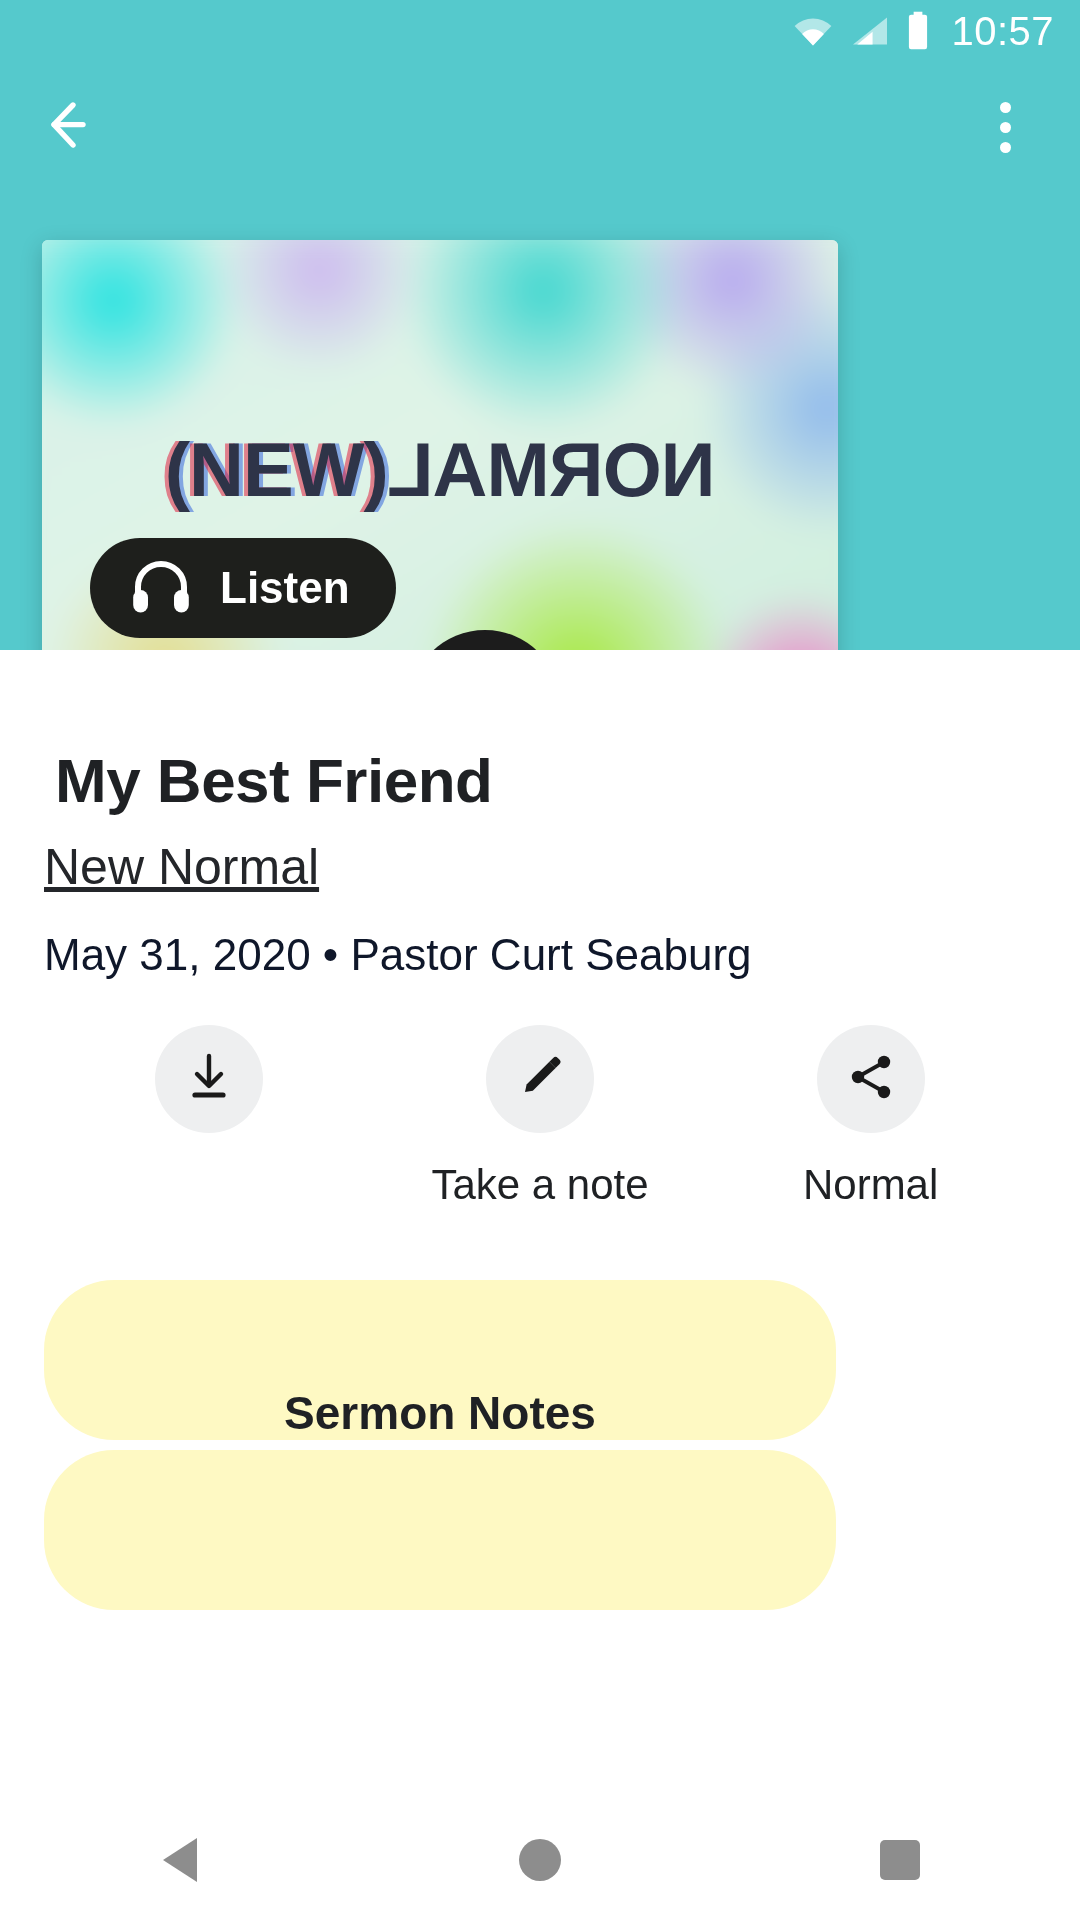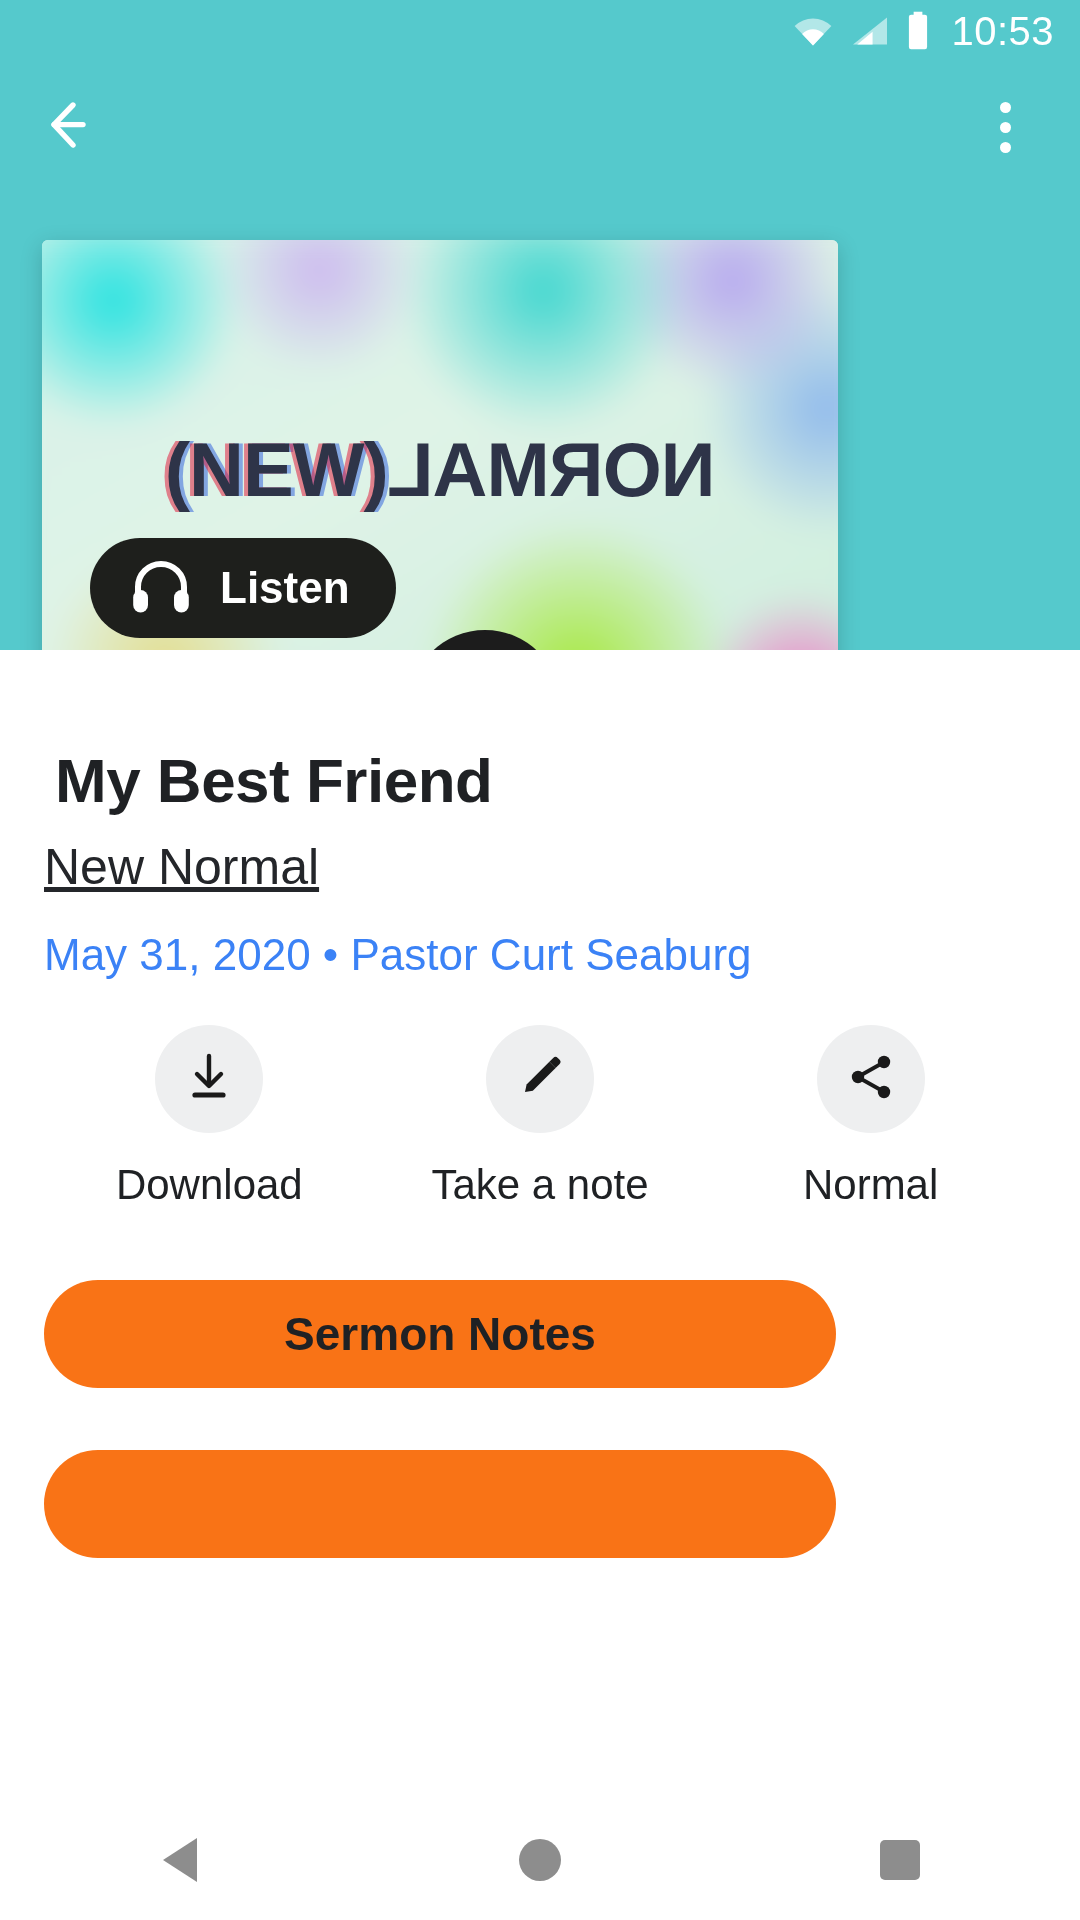--- a/index.html
+++ b/index.html
@@ -107,21 +107,21 @@
     position:absolute; left:55px; top:95px;
     font-size:62px; font-weight:bold; color:#1f2124;
     letter-spacing:-0.5px;
   }
   .ep-series{
     position:absolute; left:44px; top:188px;
     font-size:50px; color:#24262a;text-decoration:underline;
   }
   .ep-meta{
     position:absolute; left:44px; top:280px;
-    font-size:44px; color:#3b82f6;
+    font-size:44px; color:#0f172a;
   }
 
   
   .action-row{
     position:absolute; left:44px; top:375px;
     width:992px; display:flex; justify-content:space-around;
   }
   .action-item{
     display:flex; flex-direction:column; align-items:center; width:240px;
   }
@@ -130,23 +130,23 @@
     background:#eeeff0;
     display:flex; align-items:center; justify-content:center;
   }
   .action-label{
     margin-top:28px; font-size:42px; color:#1f2124;
   }
 
   
   .big-pill{
     position:absolute; left:44px;
-    width:792px; height:108px;
-    background:#f97316; border-radius:70px;
-    display:flex; align-items:center; justify-content:center;
+    width:792px; height:160px;
+    background:#fef9c3; border-radius:70px;
+    display:flex; align-items:flex-end; justify-content:center;
   }
   .big-pill.first{ top:630px; }
   .big-pill.second{ top:800px; }
   .big-pill-label{
     font-size:46px; font-weight:bold; color:#1f2124;
   }
 
   
   .nav-bar{
     position:absolute; bottom:0; left:0; width:1080px; height:120px;
@@ -179,21 +179,21 @@
       <path d="M22 2 22 18 2 18Z" fill="#ffffff" opacity="0.55"></path>
       <path d="M13.5 10.5 13.5 18 4.5 18Z" fill="#ffffff"></path>
     </svg>
   </span>
   <span class="sb-icon">
     <svg width="26" height="40" viewBox="0 0 14 22">
       <rect x="4.6" y="0.4" width="4.8" height="2" fill="#ffffff"></rect>
       <rect x="2" y="2" width="10" height="19" rx="1.2" fill="#ffffff"></rect>
     </svg>
   </span>
-  <span class="sb-time">10:53</span>
+  <span class="sb-time">10:57</span>
 </div>
 
 <div class="app-bar">
   <div class="back-btn">
     <span>
       <svg width="62" height="56" viewBox="0 0 31 28">
         <path d="M13.5 4 4 13.8 13.5 24" stroke="#ffffff" stroke-width="2.7" fill="none" stroke-linecap="round" stroke-linejoin="round"></path>
         <path d="M4 13.8 H18.5" stroke="#ffffff" stroke-width="2.7" fill="none" stroke-linecap="round"></path>
       </svg>
     </span>
@@ -239,21 +239,20 @@
     <div class="action-item">
       <div class="action-circle">
         <span>
           <svg width="54" height="54" viewBox="0 0 27 27">
             <path d="M13.5 3 V17" stroke="#1a1a1a" stroke-width="2.2" stroke-linecap="round"></path>
             <path d="M7.5 12 13.5 18 19.5 12" stroke="#1a1a1a" stroke-width="2.2" fill="none" stroke-linecap="round" stroke-linejoin="round"></path>
             <path d="M6.5 22.5 H20.5" stroke="#1a1a1a" stroke-width="2.6" stroke-linecap="round"></path>
           </svg>
         </span>
       </div>
-      <div class="action-label">Download</div>
     </div>
 
     <div class="action-item">
       <div class="action-circle">
         <span>
           <svg width="50" height="50" viewBox="0 0 25 25">
             <path d="M5 20 L5.8 16.3 L17.2 4.9 L20.3 8 L8.9 19.4 Z" fill="#1a1a1a"></path>
             <path d="M17.2 4.9 L19.1 3 A1.6 1.6 0 0 1 21.4 3 L22.2 3.8 A1.6 1.6 0 0 1 22.2 6.1 L20.3 8 Z" fill="#1a1a1a"></path>
           </svg>
         </span>

